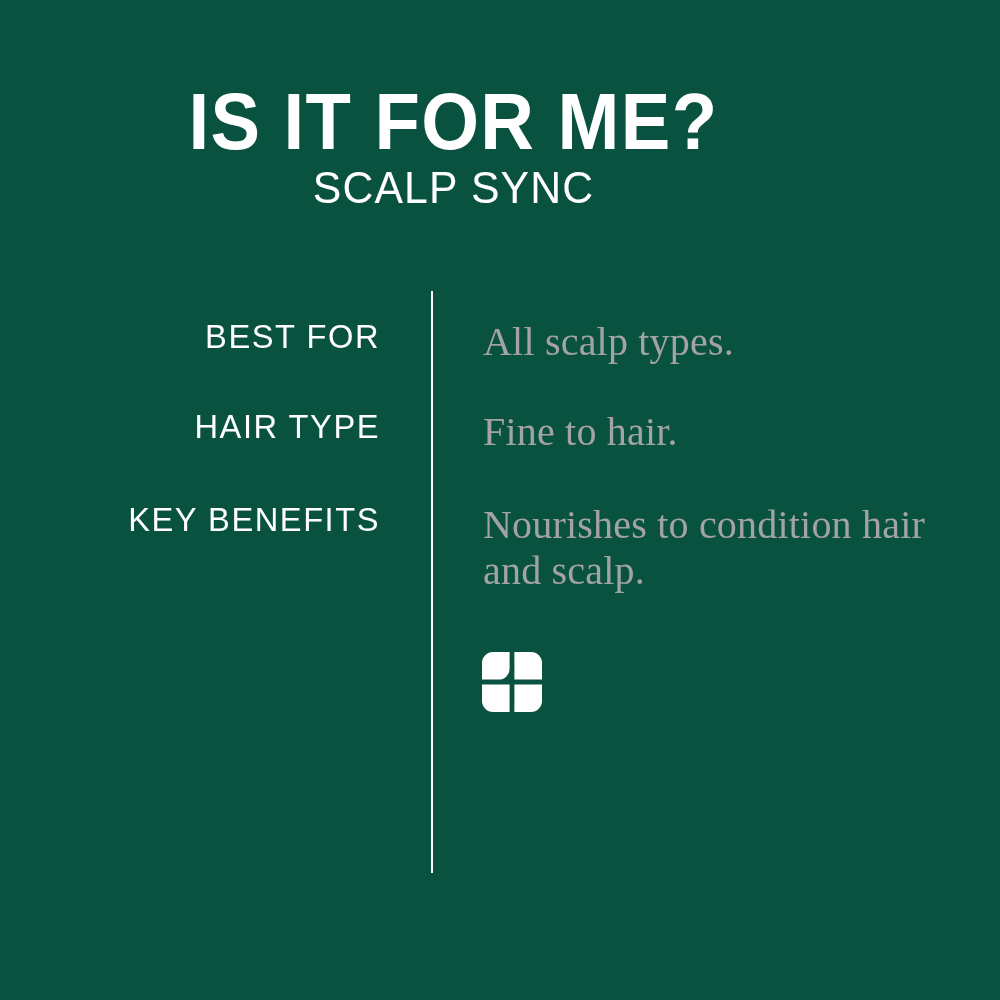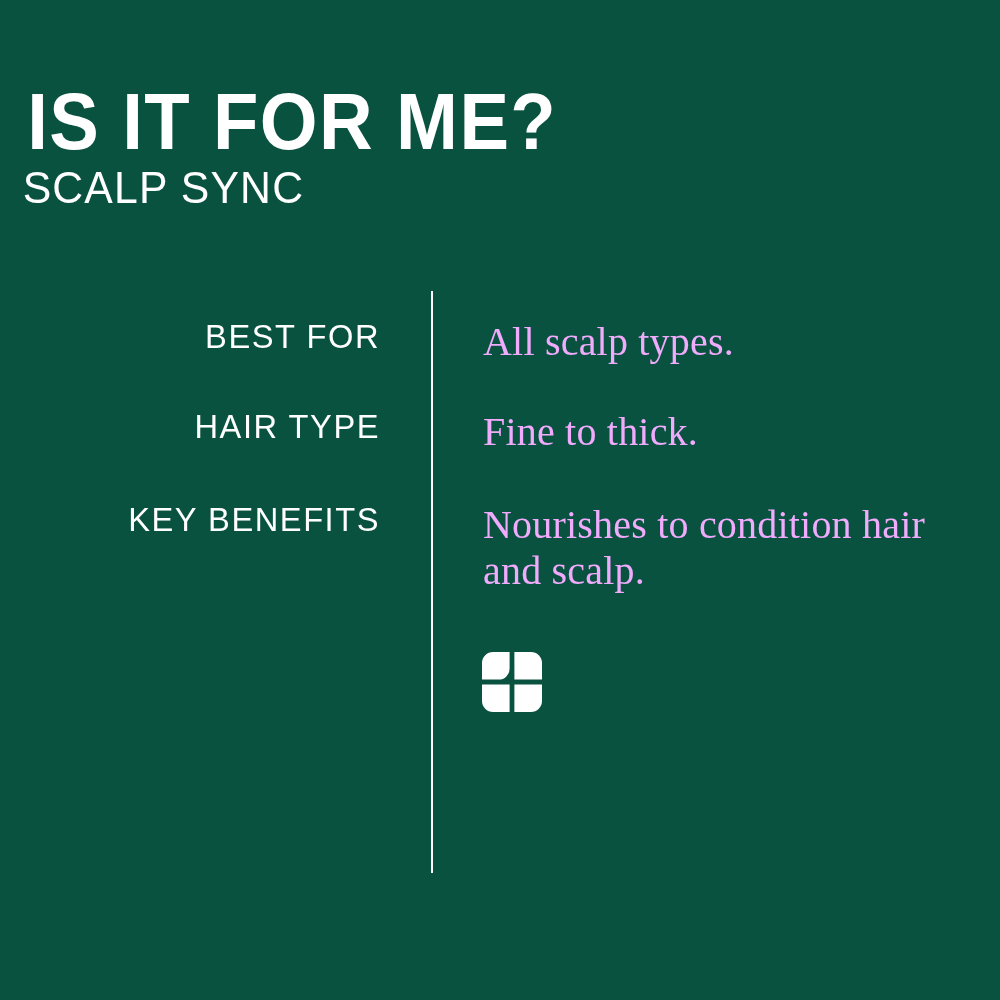--- a/index.html
+++ b/index.html
@@ -19,21 +19,21 @@
     background: #0a5240;
     overflow: hidden;
   }
 
   
   #header {
     position: absolute;
     left: 0;
     top: 82px;
     width: 907px;
-    text-align: left;
+    text-align: center;
   }
   #title {
     display: block;
     font-family: "Liberation Sans", sans-serif;
     font-size: 79px;
     font-weight: 700;
     line-height: 80px;
     letter-spacing: 1.5px;
     color: #ffffff;
     transform: scaleX(0.94);
@@ -95,21 +95,21 @@
   .spec-value {
     position: absolute;
     left: 483px;
     width: 470px;
     text-align: left;
     font-family: "Liberation Serif", serif;
     font-size: 40px;
     font-weight: 400;
     line-height: 46px;
     letter-spacing: 0.2px;
-    color: #f0abfc;
+    color: #a3a3a3;
   }
 
   #row-0 { top: 319px; }
   #row-1 { top: 409px; }
   #row-2 { top: 502px; }
 
   
   #logo {
     position: absolute;
     left: 481px;
@@ -137,21 +137,21 @@
 
   <div id="spec-table">
 
     <div class="spec-row" id="row-0">
       <span class="spec-label">BEST FOR</span>
       <span class="spec-value">All scalp types.</span>
     </div>
 
     <div class="spec-row" id="row-1">
       <span class="spec-label">HAIR TYPE</span>
-      <span class="spec-value">Fine to thick.</span>
+      <span class="spec-value">Fine to hair.</span>
     </div>
 
     <div class="spec-row" id="row-2">
       <span class="spec-label">KEY BENEFITS</span>
       <span class="spec-value">Nourishes to condition hair and scalp.</span>
     </div>
 
   </div>
 
   <div id="logo">

